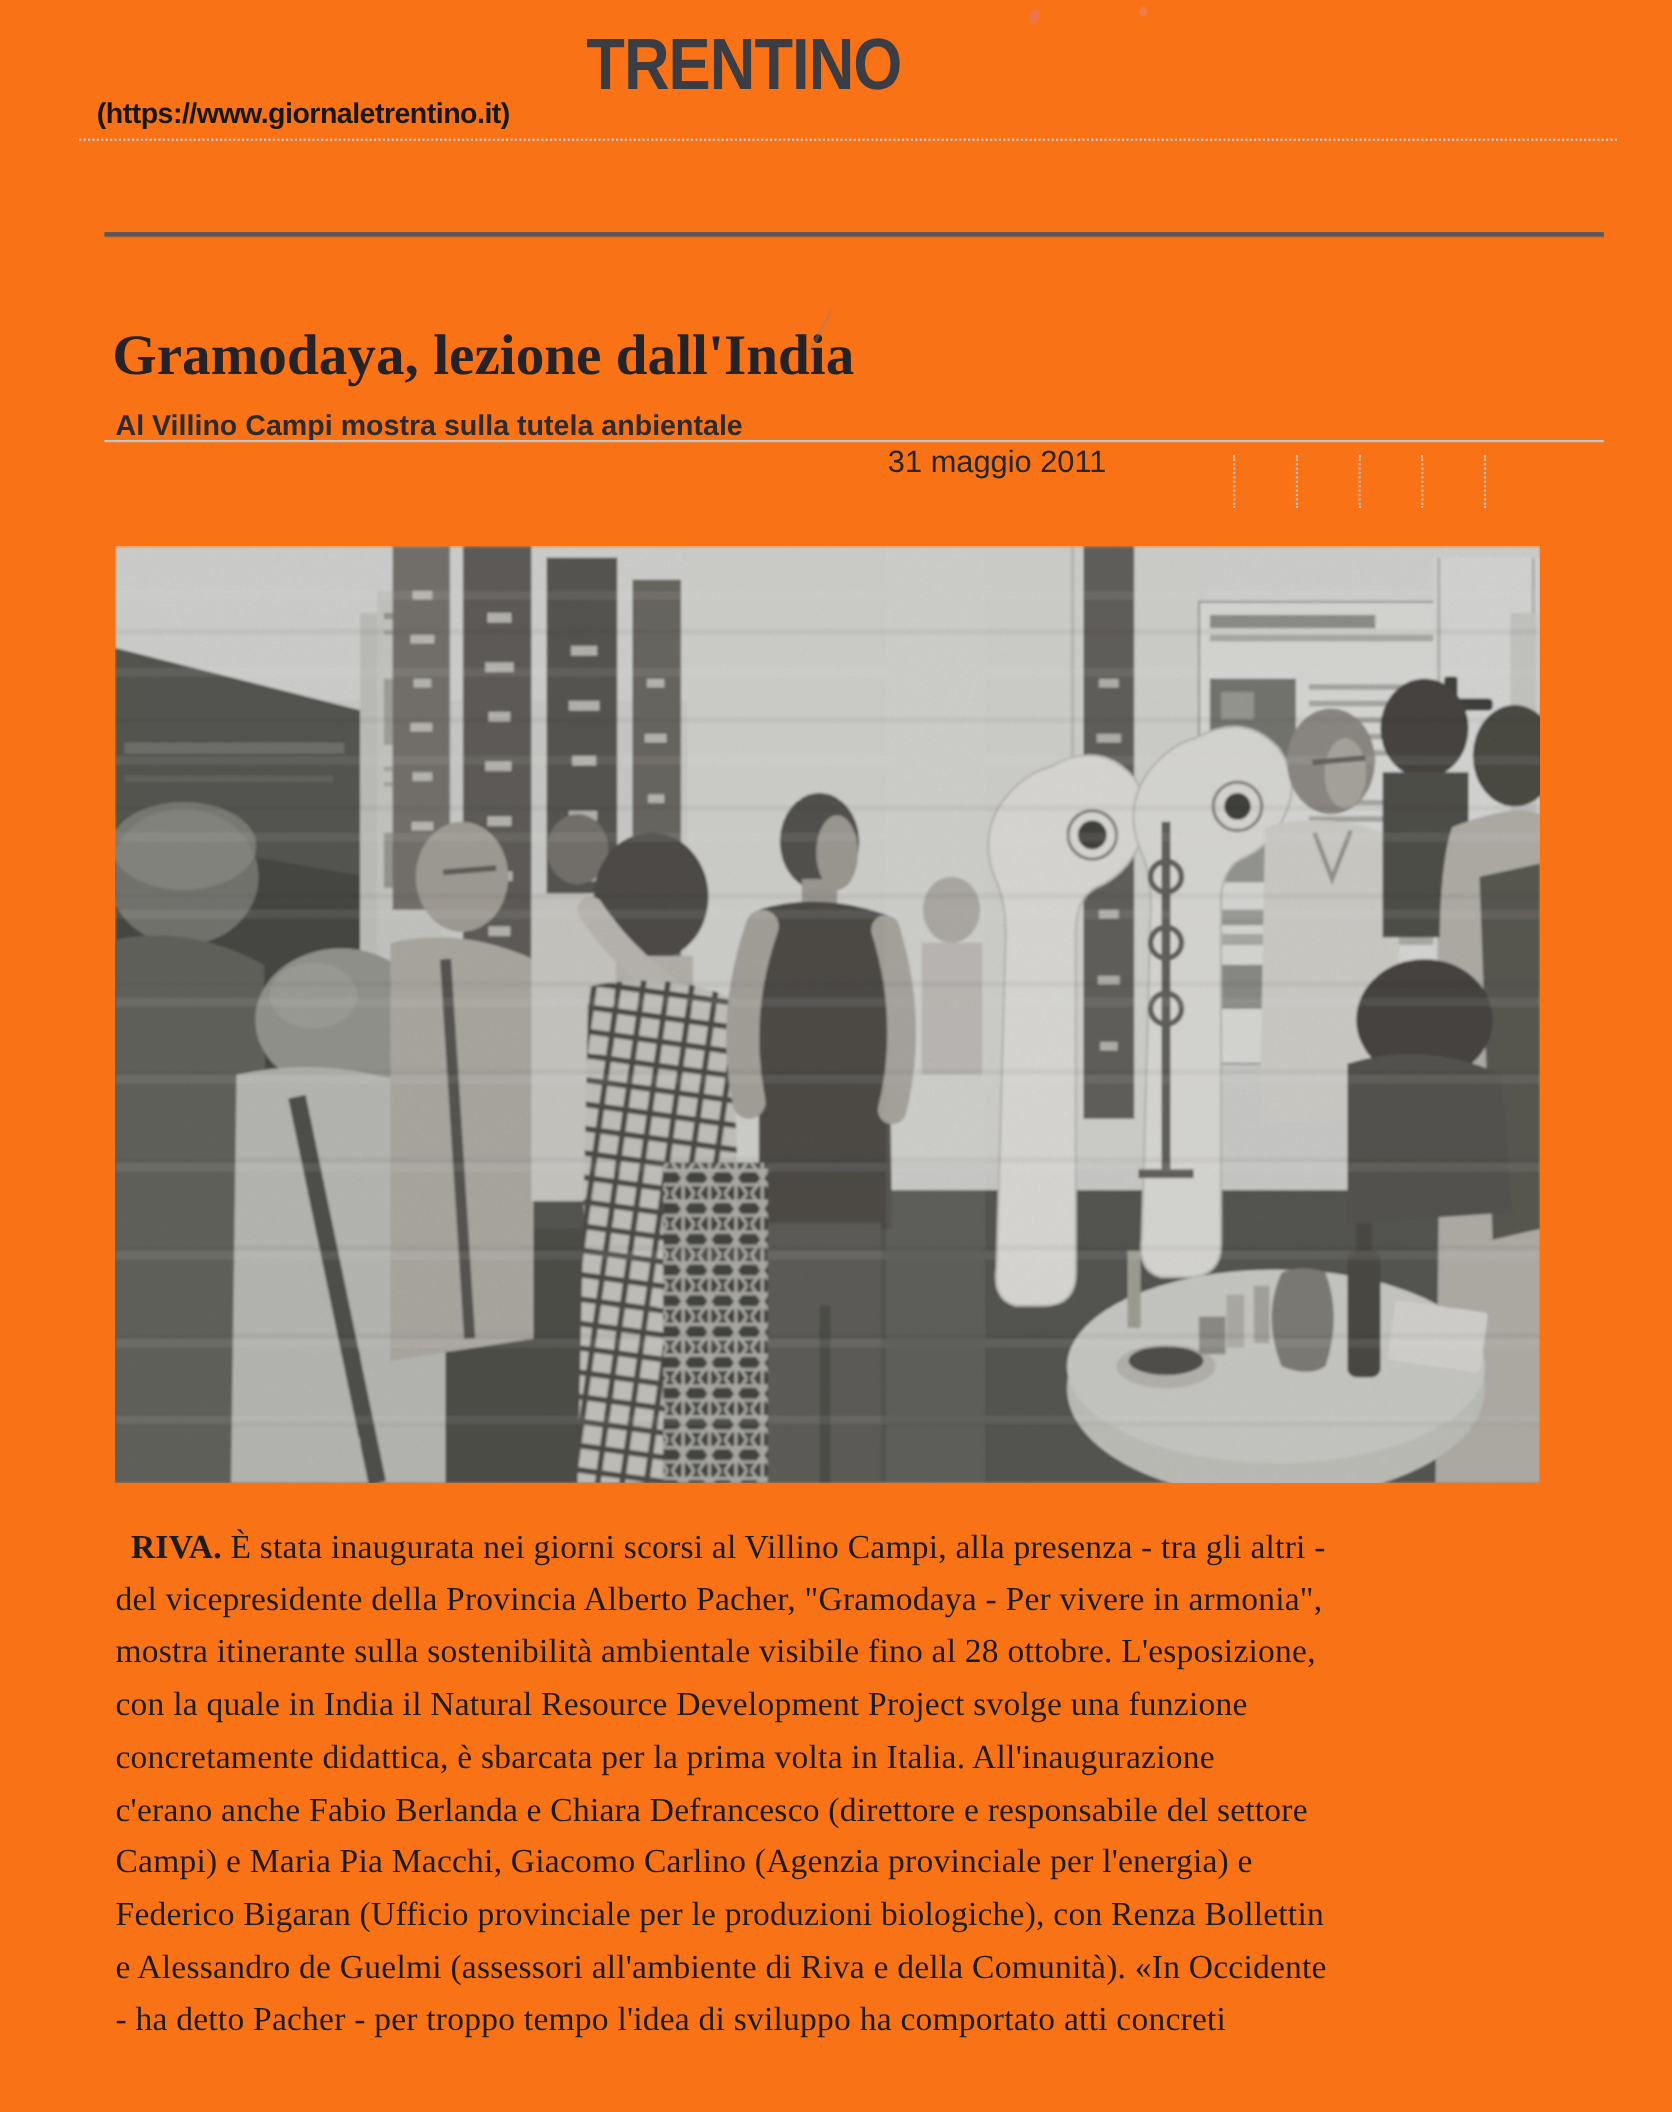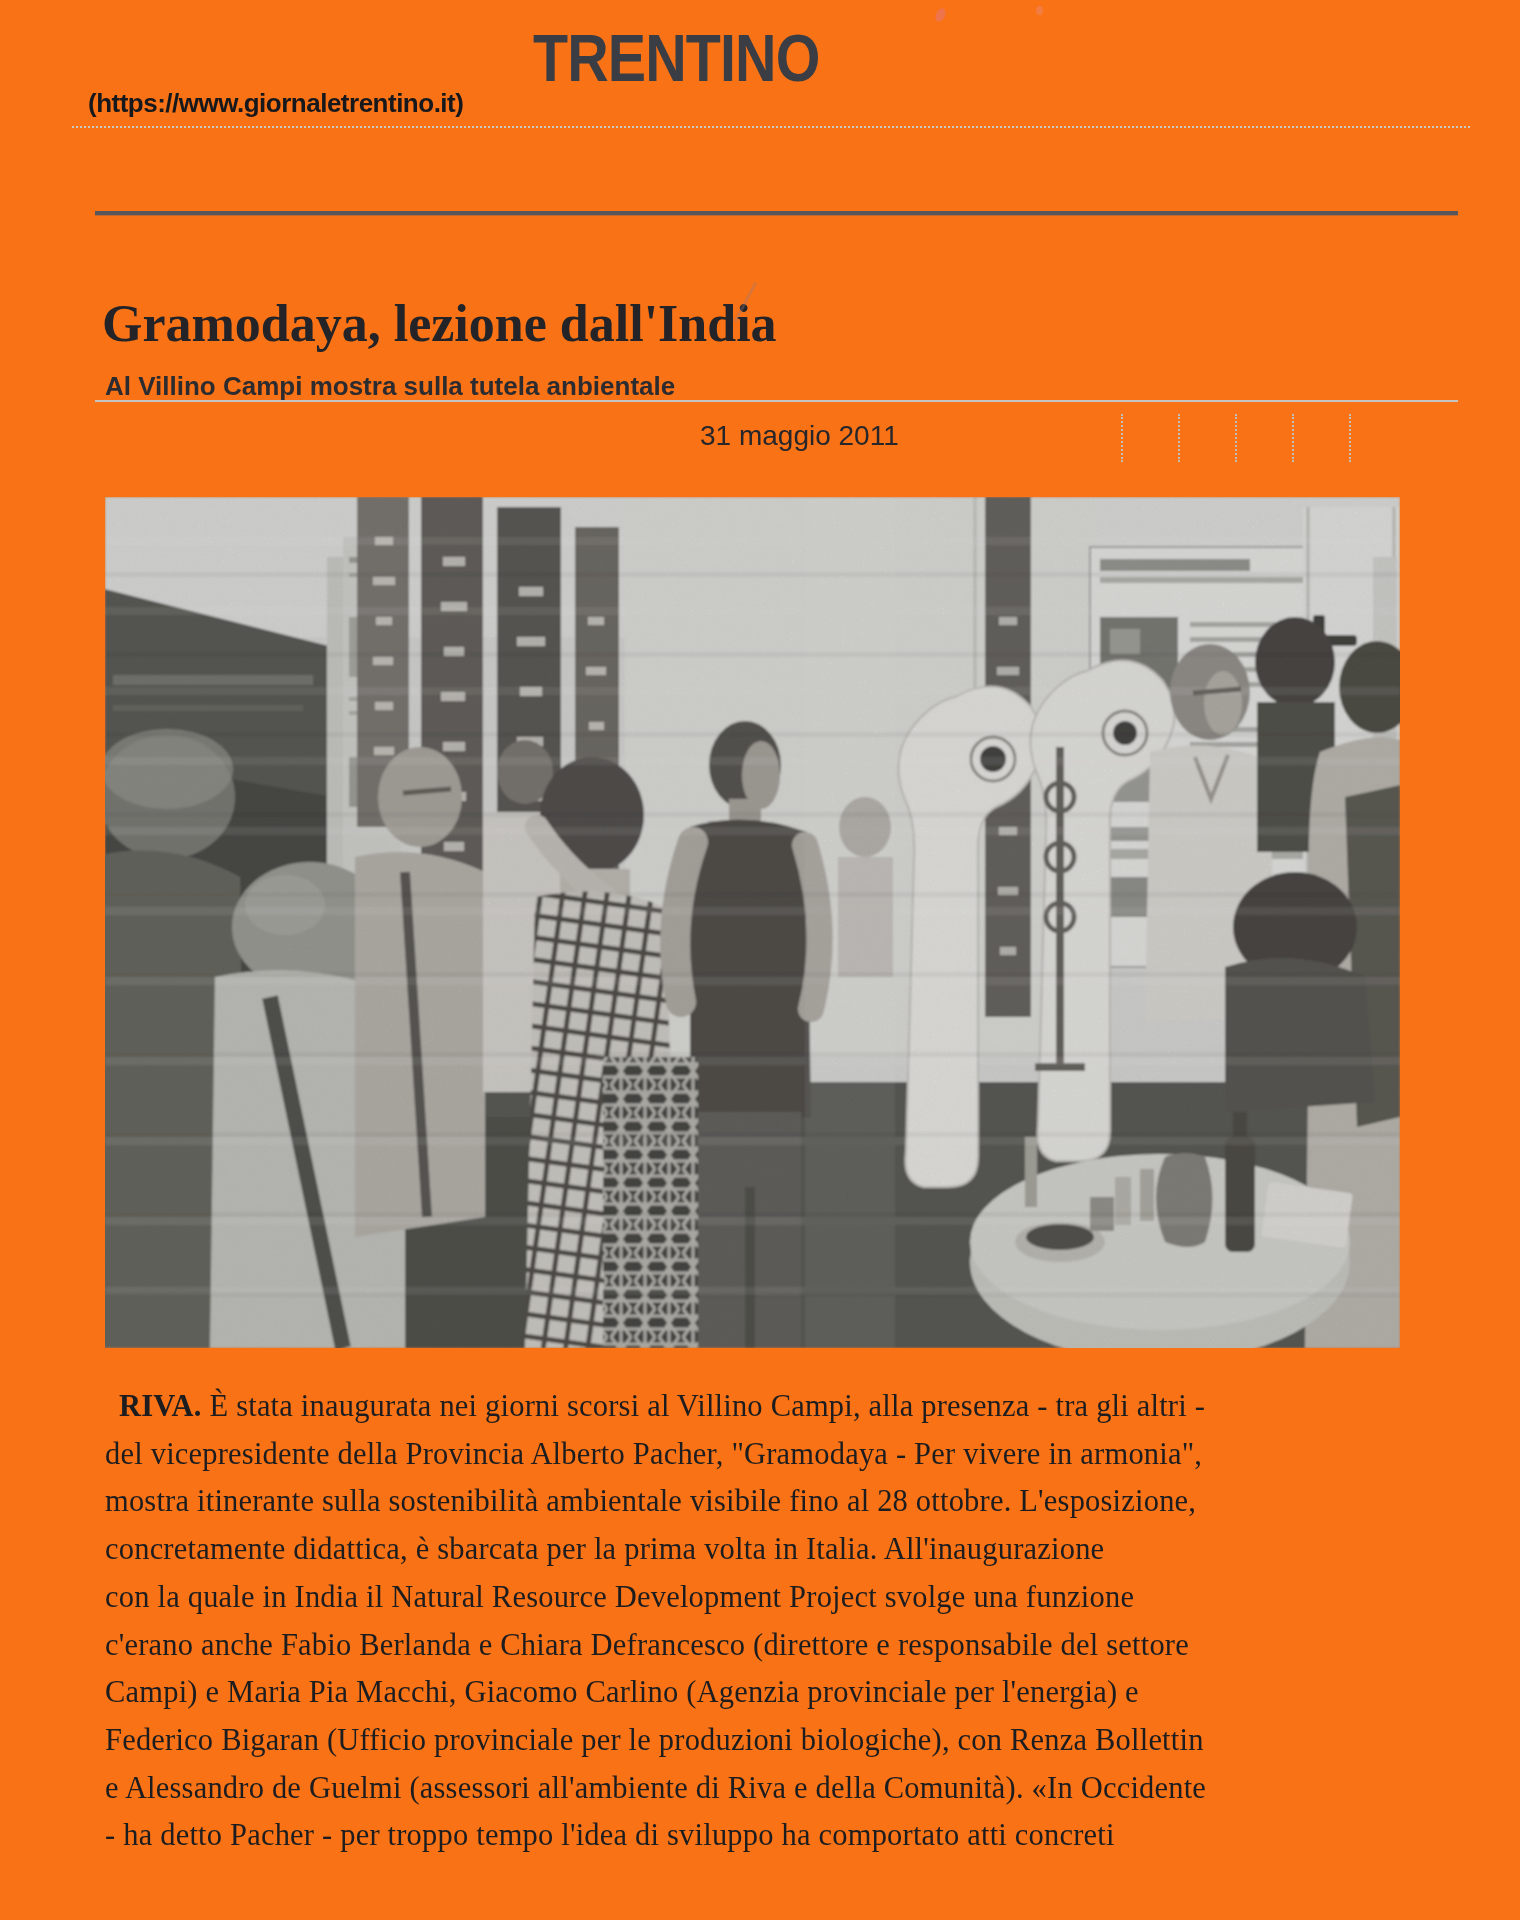--- a/index.html
+++ b/index.html
@@ -33,21 +33,21 @@
   .title{
     position:absolute;left:102px;top:256px;
     font:700 52px "Liberation Serif",serif;color:#242428;line-height:1.25;white-space:nowrap;
   }
   .subtitle{
     position:absolute;left:105px;top:349px;
     font:600 26px "Liberation Sans",sans-serif;color:#2c2c30;white-space:nowrap;
   }
   .rule-light{position:absolute;left:95px;top:400px;width:1363px;height:2px;background:#c4c4c1;}
   .date{
-    position:absolute;left:700px;top:420px;width:413px;text-align:left;
+    position:absolute;left:700px;top:404px;width:413px;text-align:center;
     font:400 28px "Liberation Sans",sans-serif;color:#27272b;white-space:nowrap;
   }
   .share-div{position:absolute;top:414px;height:48px;border-left:2px dotted #bfbfbc;width:0;}
   
   .photo{position:absolute;left:105px;top:497px;width:1295px;height:851px;margin:0;}
   .photo svg{display:block;width:100%;height:100%;}
   
   .bodytext{position:absolute;left:105px;top:1383px;width:1350px;}
   .bodytext p{
     margin:0;font:400 30.5px/47.7px "Liberation Serif",serif;color:#1d1d1f;
@@ -331,22 +331,22 @@
 
       <rect width="1295" height="851" filter="url(#noiseDark)" opacity=".16"></rect>
       <rect width="1295" height="851" filter="url(#noiseWhite)" opacity=".13"></rect>
     </svg>
   </figure>
 
   <div class="bodytext">
     <p class="first"><b>RIVA.</b><span> È stata inaugurata nei giorni scorsi al Villino Campi, alla presenza - tra gli altri -</span></p>
     <p>del vicepresidente della Provincia Alberto Pacher, "Gramodaya - Per vivere in armonia",</p>
     <p>mostra itinerante sulla sostenibilità ambientale visibile fino al 28 ottobre. L'esposizione,</p>
+    <p>con la quale in India il Natural Resource Development Project svolge una funzione</p>
     <p>concretamente didattica, è sbarcata per la prima volta in Italia. All'inaugurazione</p>
-    <p>con la quale in India il Natural Resource Development Project svolge una funzione</p>
     <p>c'erano anche Fabio Berlanda e Chiara Defrancesco (direttore e responsabile del settore</p>
     <p>Campi) e Maria Pia Macchi, Giacomo Carlino (Agenzia provinciale per l'energia) e</p>
     <p>Federico Bigaran (Ufficio provinciale per le produzioni biologiche), con Renza Bollettin</p>
     <p>e Alessandro de Guelmi (assessori all'ambiente di Riva e della Comunità). «In Occidente</p>
     <p>- ha detto Pacher - per troppo tempo l'idea di sviluppo ha comportato atti concreti</p>
   </div>
 
   <div class="speck a"></div>
   <div class="speck b"></div>
   <div class="scratch"></div>

